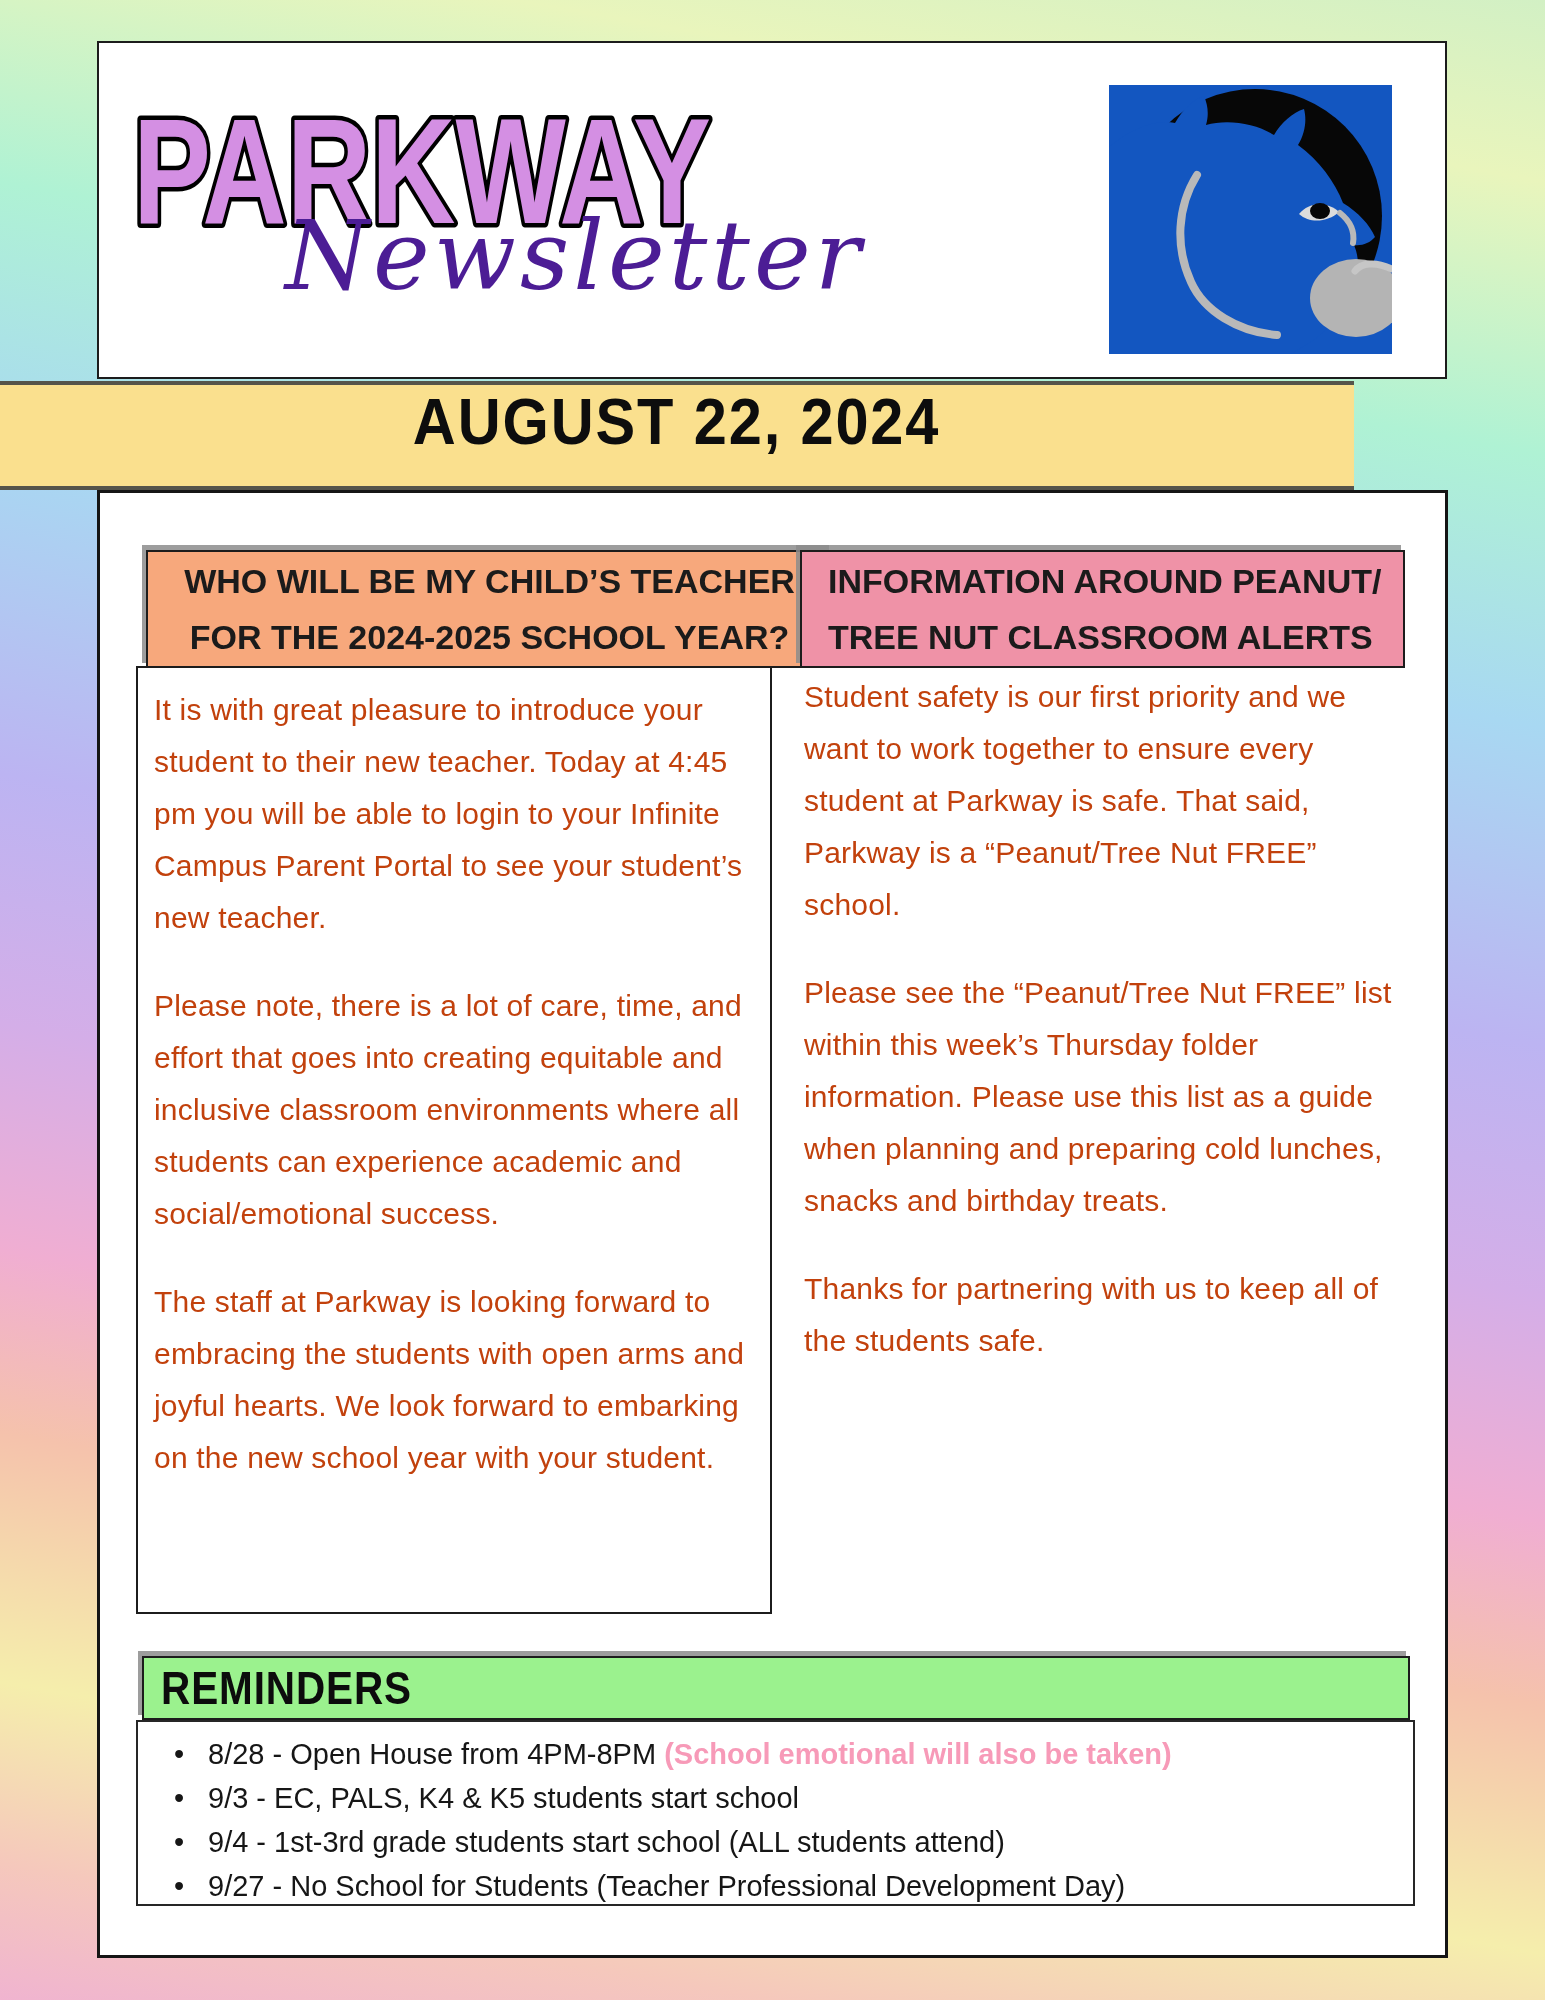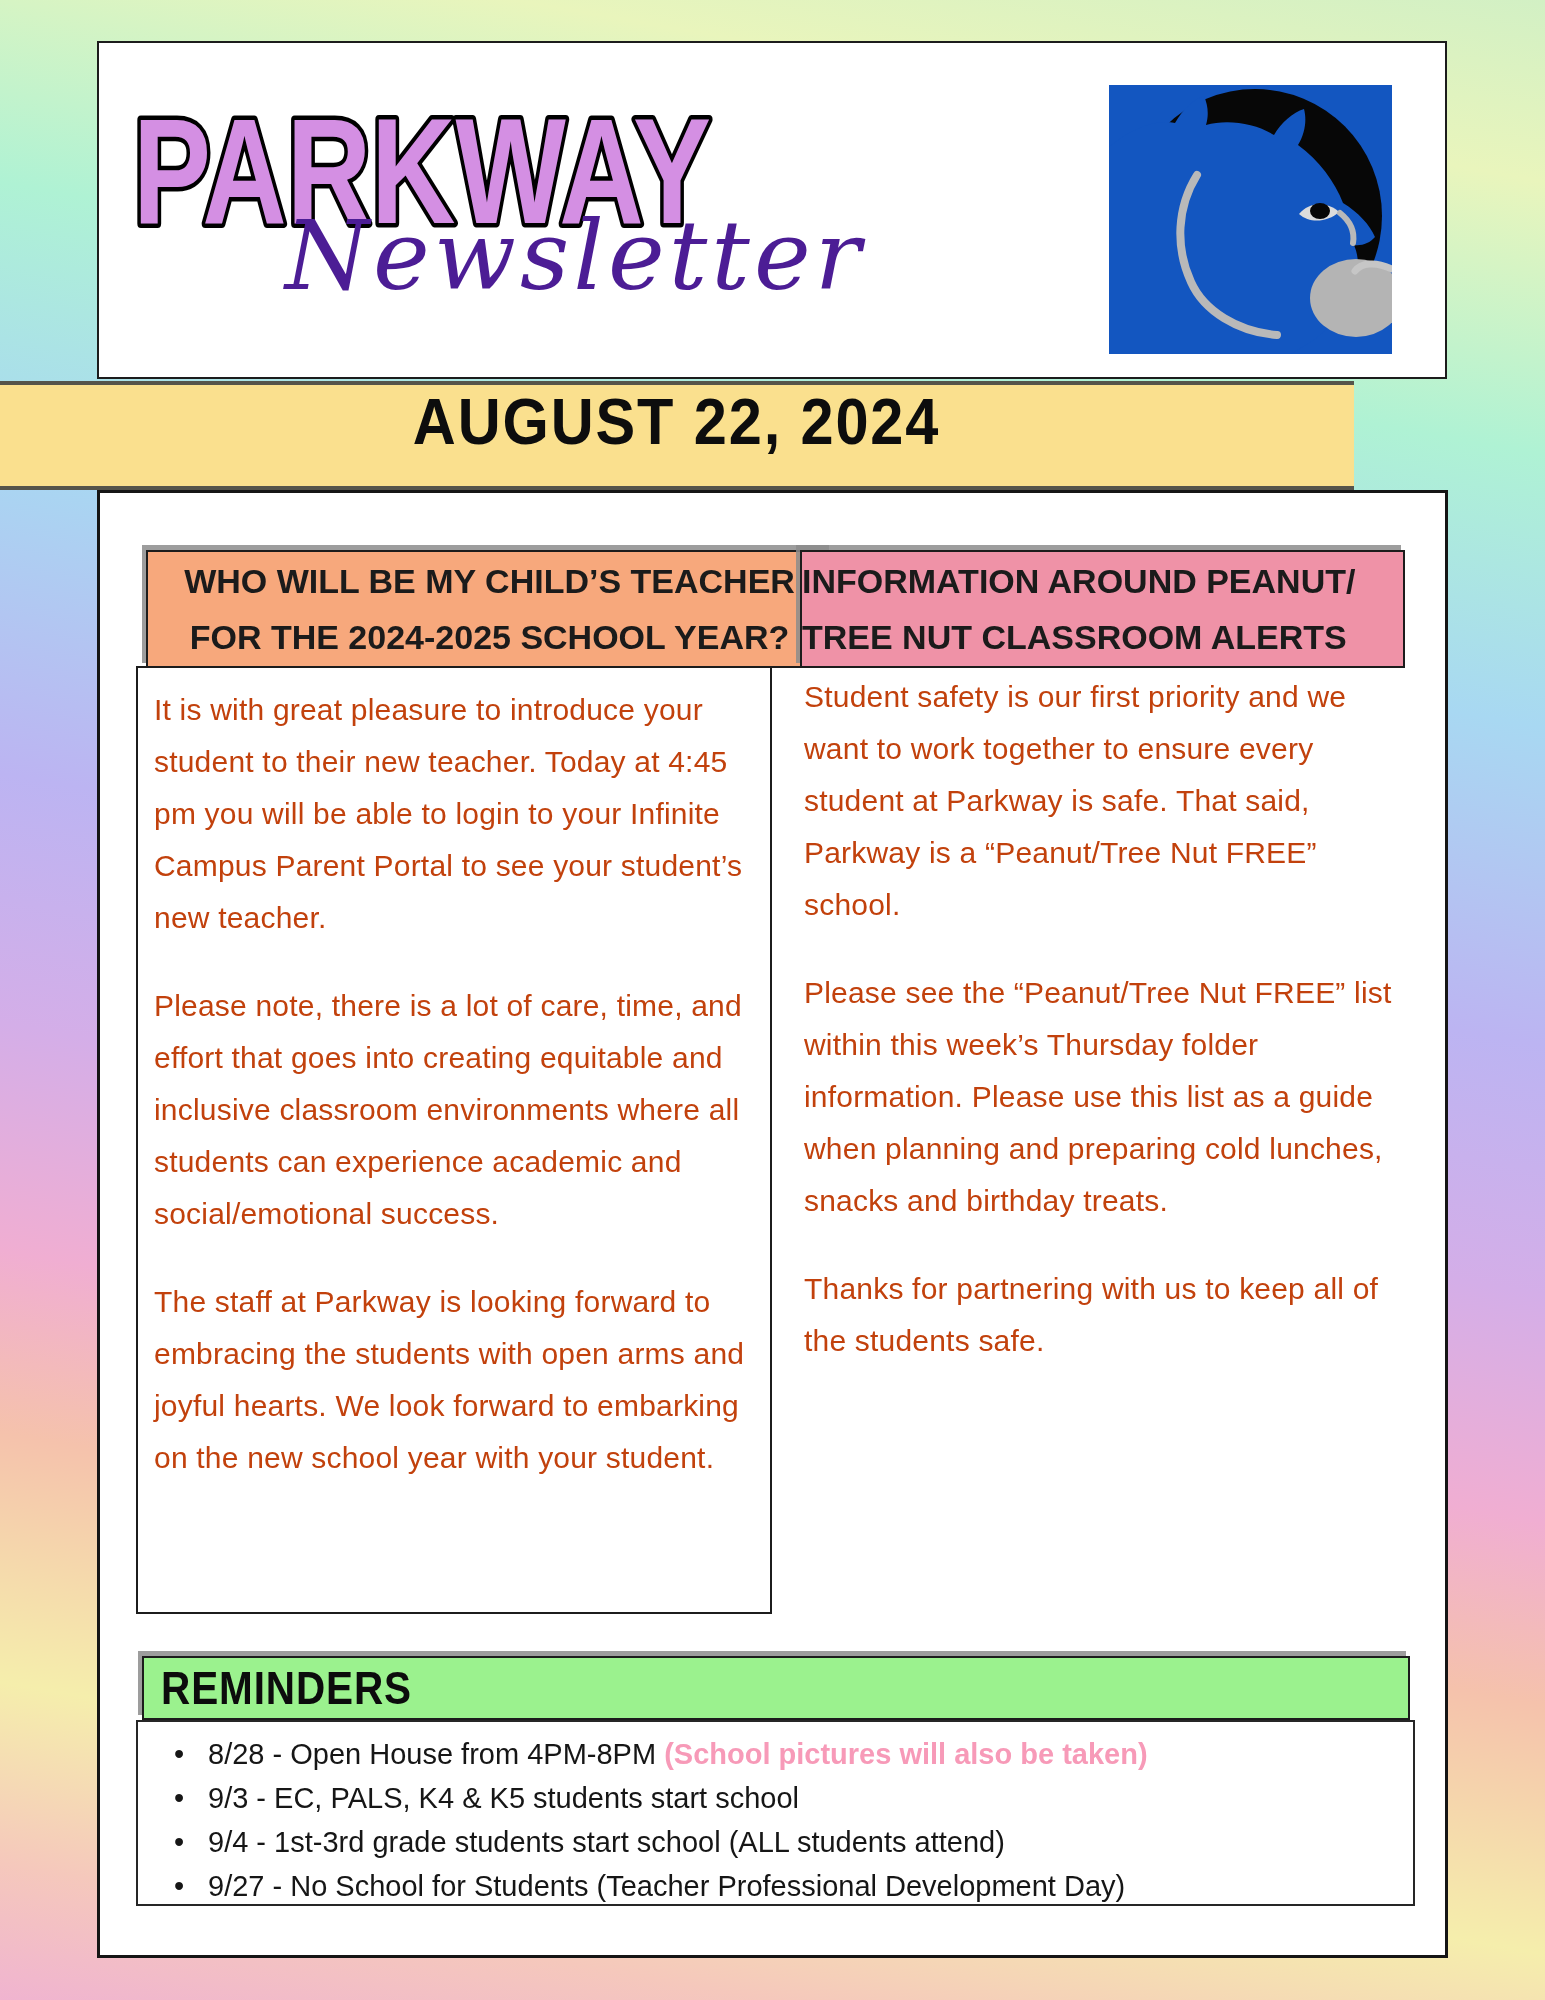--- a/index.html
+++ b/index.html
@@ -74,21 +74,21 @@
     box-shadow:-4px -5px 0 rgba(140,140,140,0.85);
   }
   .head-orange{
     left:46px;top:57px;width:687px;height:118px;
     background:var(--header-orange,#f7a87c);
     text-align:center;padding:0 12px;
   }
   .head-pink{
     left:700px;top:57px;width:605px;height:118px;
     background:var(--header-pink,#ef92a7);
-    text-align:left;padding-right:8px;
+    text-align:left;padding-left:26px;padding-right:8px;
   }
   .box-left{
     left:36px;top:173px;width:636px;height:948px;
     border:2px solid #1c1c1c;background:#fff;
     padding:16px 16px;
   }
   .col-right{
     left:704px;top:178px;width:590px;
   }
   .body-text p{
@@ -162,21 +162,21 @@
     <p>Thanks for partnering with us to keep all of the students safe.</p>
   </div>
 
   <div class="abs green-title">
     <span>REMINDERS</span>
   </div>
 
   <div class="abs list-box">
     <div class="item">
       <span class="dot">•</span>
-      <span><span>8/28 - Open House from 4PM-8PM </span><span class="hl">(School pictures will also be taken)</span></span>
+      <span><span>8/28 - Open House from 4PM-8PM </span><span class="hl">(School emotional will also be taken)</span></span>
     </div>
     <div class="item">
       <span class="dot">•</span>
       <span><span>9/3 - EC, PALS, K4 &amp; K5 students start school</span><span class="hl"></span></span>
     </div>
     <div class="item">
       <span class="dot">•</span>
       <span><span>9/4 - 1st-3rd grade students start school (ALL students attend)</span><span class="hl"></span></span>
     </div>
     <div class="item">

